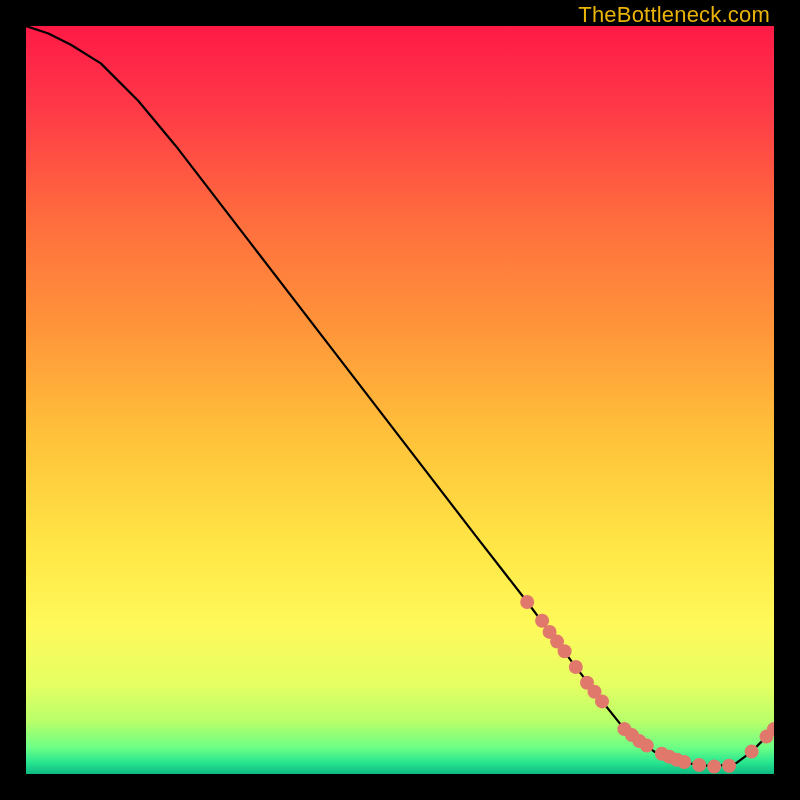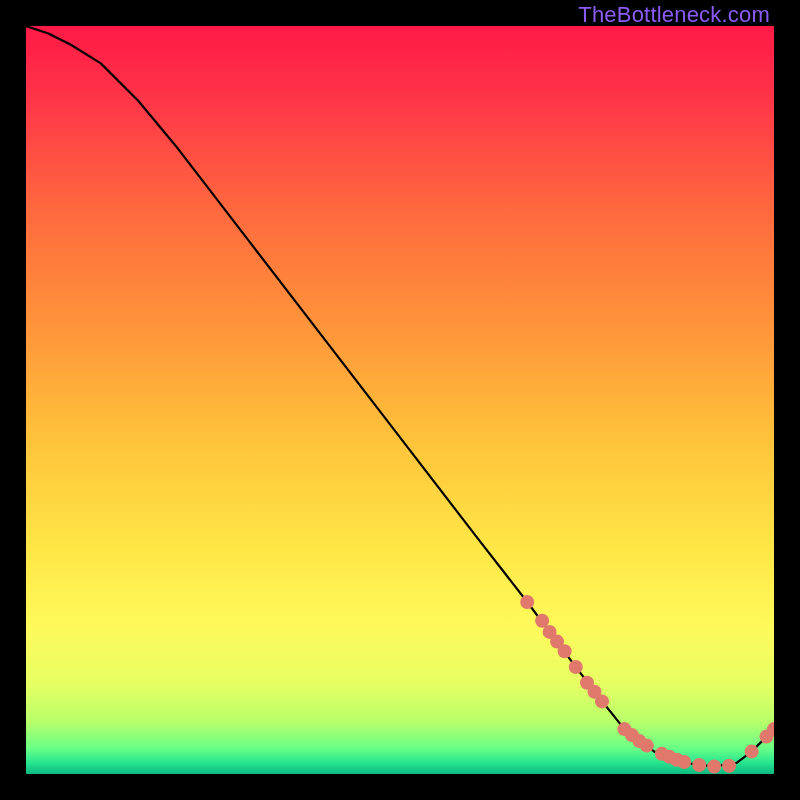--- a/index.html
+++ b/index.html
@@ -23,21 +23,21 @@
     position: absolute;
     left: 0;
     top: 0;
     width: 748px;
     height: 748px;
   }
   .watermark {
     position: absolute;
     top: 2px;
     right: 30px;
-    color: #8b5cf6;
+    color: #eab308;
     font-size: 22px;
     font-weight: 500;
     letter-spacing: 0.2px;
     user-select: none;
     margin-left: 33px;
   }
 </style>
 </head>
 <body>
 

